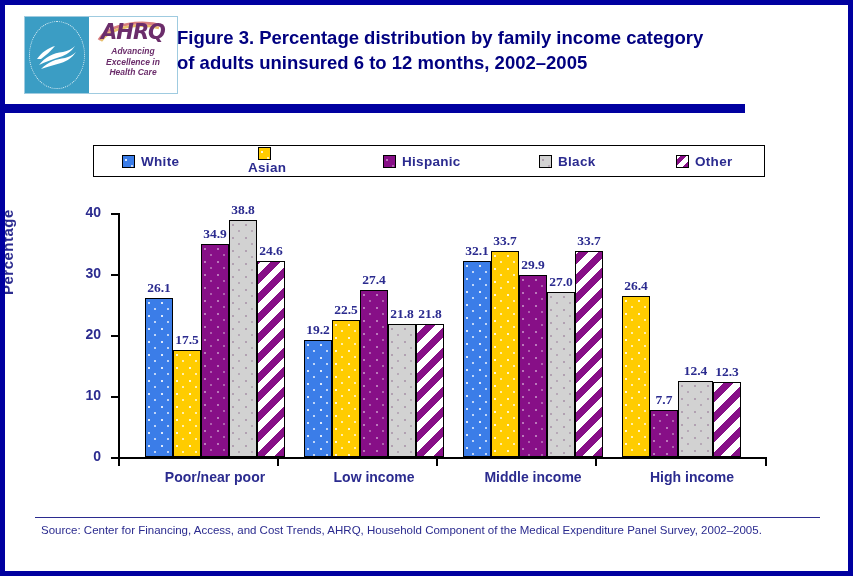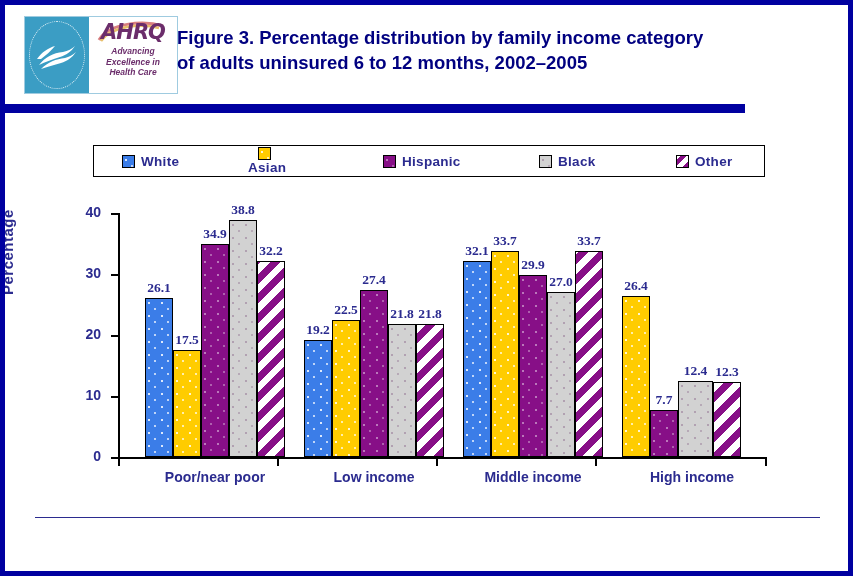--- a/index.html
+++ b/index.html
@@ -407,21 +407,21 @@
             <div class="bar fill-asian" style="height: 106.75px;">
               <span class="bar-value">17.5</span>
             </div>
             <div class="bar fill-hispanic" style="height: 212.89px;">
               <span class="bar-value">34.9</span>
             </div>
             <div class="bar fill-black" style="height: 236.68px;">
               <span class="bar-value">38.8</span>
             </div>
             <div class="bar fill-other" style="height: 196.42px;">
-              <span class="bar-value">32.2</span>
+              <span class="bar-value">24.6</span>
             </div>
           </div>
         </div>
         <div class="group" style="left: 186px; width: 140px;">
           <div class="bars">
             <div class="bar fill-white-cat" style="height: 117.12px;">
               <span class="bar-value">19.2</span>
             </div>
             <div class="bar fill-asian" style="height: 137.25px;">
               <span class="bar-value">22.5</span>
@@ -480,14 +480,15 @@
         <div class="group-label" style="left: 687px;">High income</div>
       </div>
   <div class="group-tick" style="left: 113px;"></div>
       <div class="group-tick" style="left: 272px;"></div>
       <div class="group-tick" style="left: 431px;"></div>
       <div class="group-tick" style="left: 590px;"></div>
       <div class="group-tick" style="left: 760px;"></div>
     </div>
 
   <div id="footnote-rule"></div>
+  <div id="source">Source: Center for Financing, Access, and Cost Trends, AHRQ, Household Component of the Medical Expenditure Panel Survey, 2002–2005.</div>
 
 </div>
 
 </body></html>

